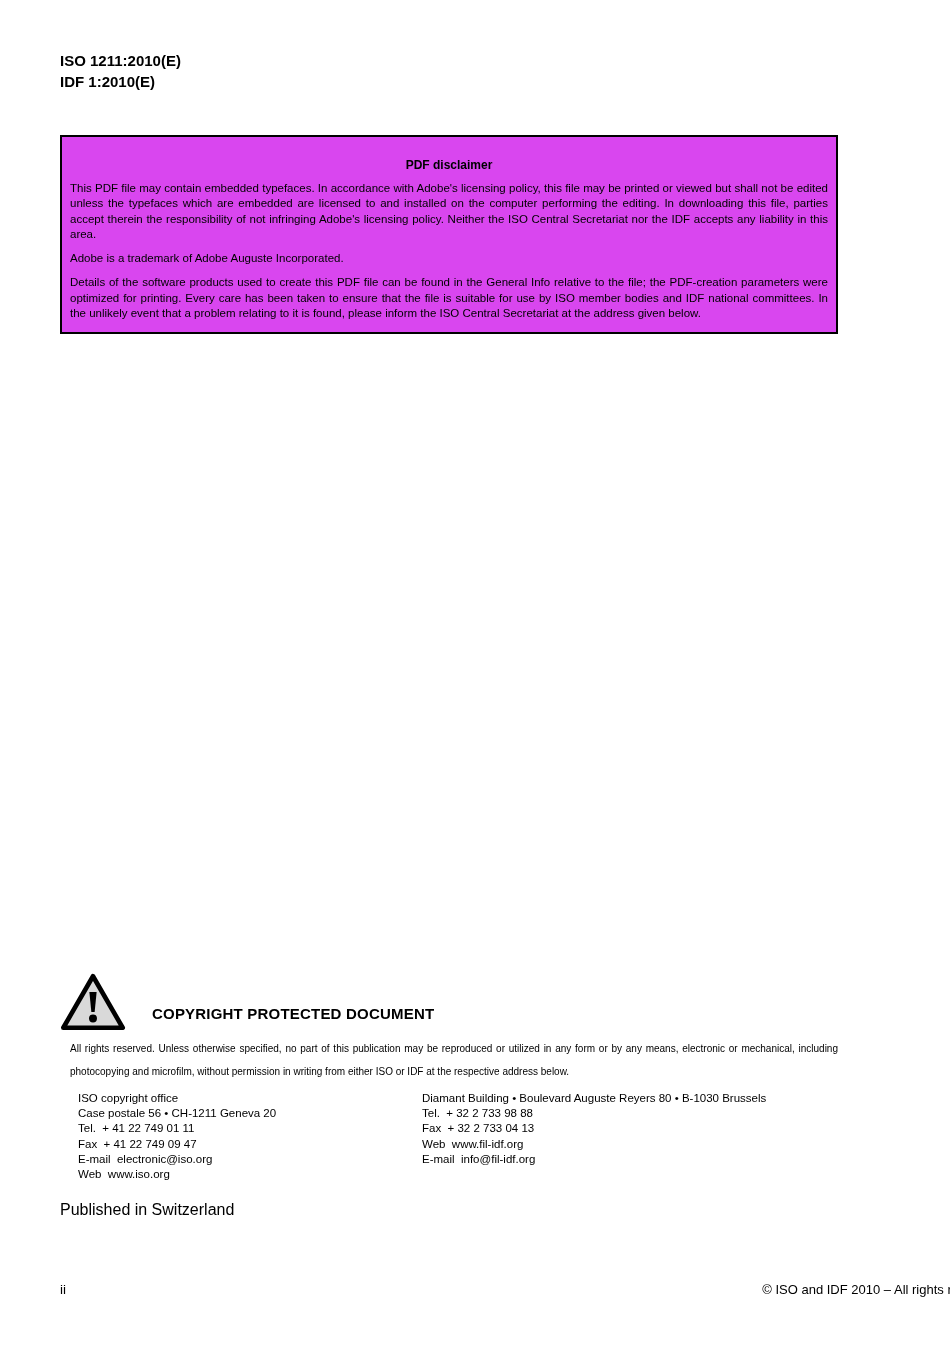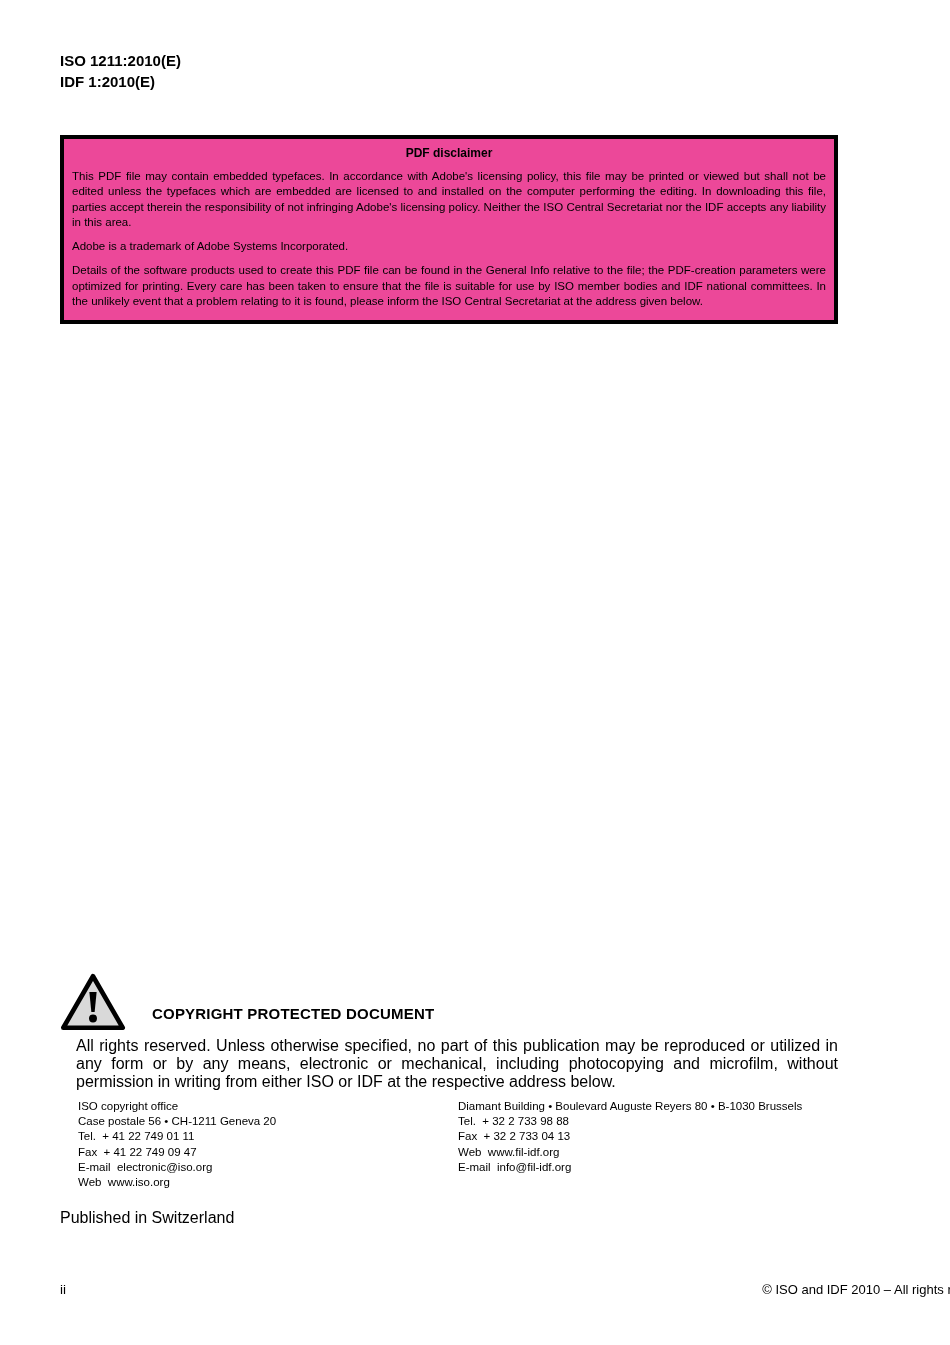--- a/index.html
+++ b/index.html
@@ -21,23 +21,23 @@
     font-weight: bold;
     font-size: 15px;
     line-height: 21px;
   }
 
   .disclaimer-box {
     position: absolute;
     left: 60px;
     top: 135px;
     width: 778px;
-    border: 4px solid #000000;
-    padding: 7px 8px 11px 8px;
-    background: #ec4899;
+    border: 2px solid #000000;
+    padding: 21px 8px 11px 8px;
+    background: #d946ef;
   }
   .disclaimer-title {
     font-size: 12px;
     font-weight: bold;
     text-align: center;
     margin: 0 0 4px 0;
   }
   .disclaimer-para {
     font-size: 11.5px;
     line-height: 15.3px;
@@ -62,29 +62,28 @@
     font-weight: bold;
     margin: 0 0 10px 26px;
     letter-spacing: 0.2px;
   }
   .copyright-line {
     margin-top: 13px;
     font-size: 11.5px;
     white-space: pre-wrap;
   }
   .rights-text {
-    font-size: 16px;
-    line-height: 18px;
+    font-size: 10px;
+    line-height: 23px;
     text-align: justify;
-    margin: 5px 0 0 16px;
+    margin: 5px 0 0 10px;
   }
   .addresses {
     display: flex;
     margin-top: 8px;
-    gap: 36px;
   }
   .address-col {
     font-size: 11.5px;
     line-height: 15.2px;
   }
   .address-col .address-line { white-space: pre-wrap; }
   .address-col.col-left {
     width: 362px;
     padding-left: 18px;
     flex: 0 0 auto;
@@ -111,21 +110,21 @@
 <body>
 
 <header class="page-header">
   <div>ISO 1211:2010(E)</div>
   <div>IDF 1:2010(E)</div>
 </header>
 
 <section class="disclaimer-box">
   <h2 class="disclaimer-title">PDF disclaimer</h2>
   <p class="disclaimer-para">This PDF file may contain embedded typefaces. In accordance with Adobe's licensing policy, this file may be printed or viewed but shall not be edited unless the typefaces which are embedded are licensed to and installed on the computer performing the editing. In downloading this file, parties accept therein the responsibility of not infringing Adobe's licensing policy. Neither the ISO Central Secretariat nor the IDF accepts any liability in this area.</p>
-  <p class="disclaimer-para">Adobe is a trademark of Adobe Systems Incorporated.</p>
+  <p class="disclaimer-para">Adobe is a trademark of Adobe Auguste Incorporated.</p>
   <p class="disclaimer-para">Details of the software products used to create this PDF file can be found in the General Info relative to the file; the PDF-creation parameters were optimized for printing. Every care has been taken to ensure that the file is suitable for use by ISO member bodies and IDF national committees. In the unlikely event that a problem relating to it is found, please inform the ISO Central Secretariat at the address given below.</p>
 </section>
 
 <section class="copyright-section">
   <div class="heading-row">
     <svg class="warning-icon" width="66" height="60" viewBox="0 0 100 90" aria-hidden="true">
       <polygon points="50,6 95,84 5,84" stroke="#000000" stroke-width="7" stroke-linejoin="round" fill="#d9d9d9"></polygon>
       <path d="M44.5 30 L55.5 30 L52.5 60 L47.5 60 Z" fill="#000000"></path>
       <circle cx="50" cy="70" r="6" fill="#000000"></circle>
     </svg>

